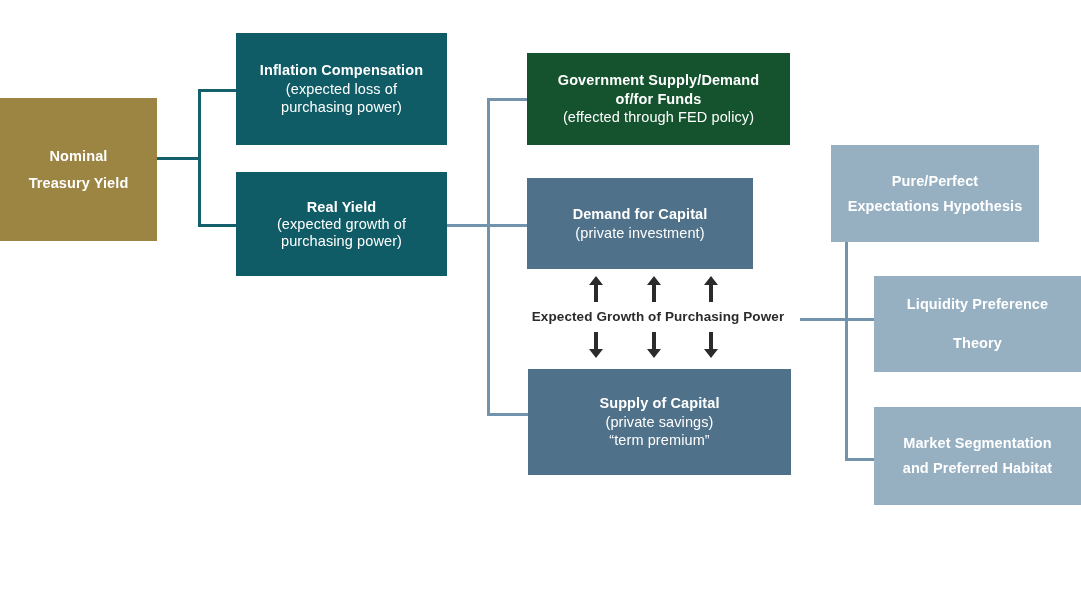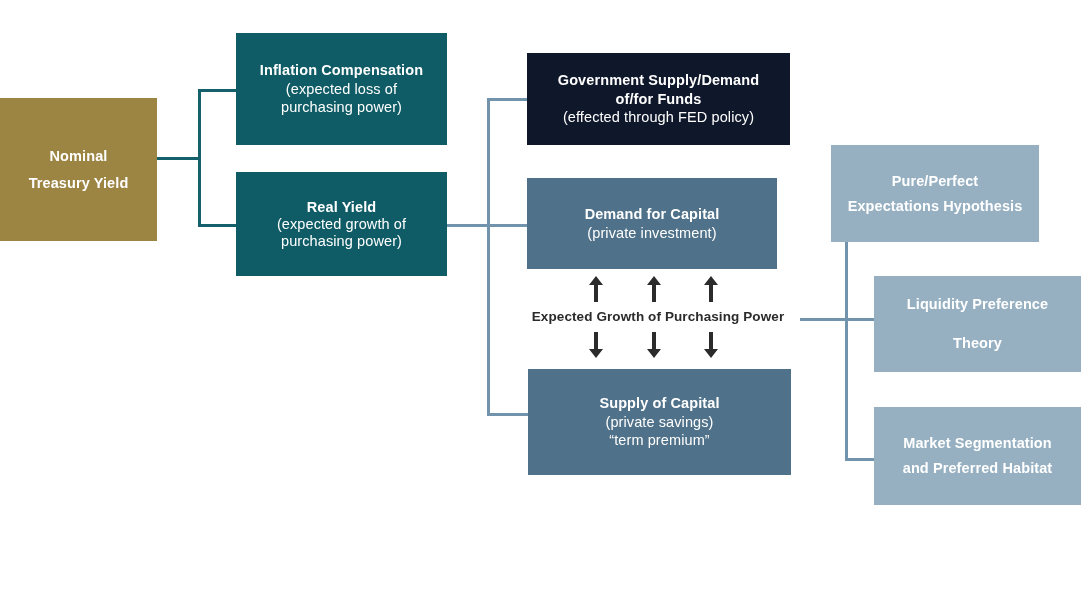--- a/index.html
+++ b/index.html
@@ -70,26 +70,26 @@
     background: #105c66;
   }
   #node-realyield .sub { line-height: 1.18; }
 
   
   #node-govt {
     left: 527px;
     top: 53px;
     width: 263px;
     height: 92px;
-    background: #0f172a;
+    background: #14532d;
   }
   #node-demand {
     left: 527px;
     top: 178px;
-    width: 250px;
+    width: 226px;
     height: 91px;
     background: #4f7189;
   }
   #node-supply {
     left: 528px;
     top: 369px;
     width: 263px;
     height: 106px;
     background: #4f7189;
   }

